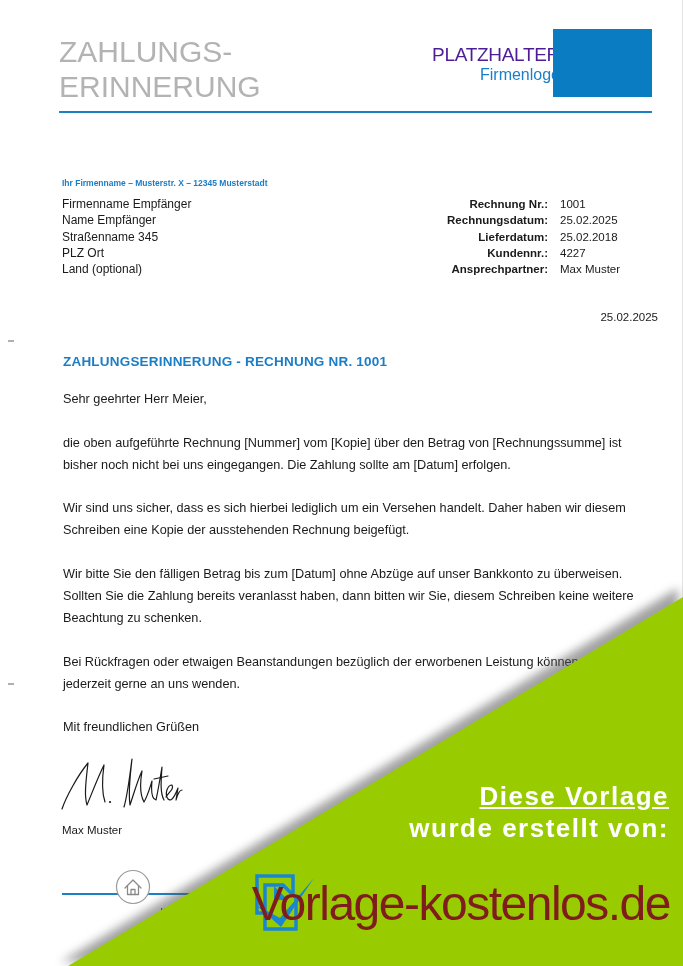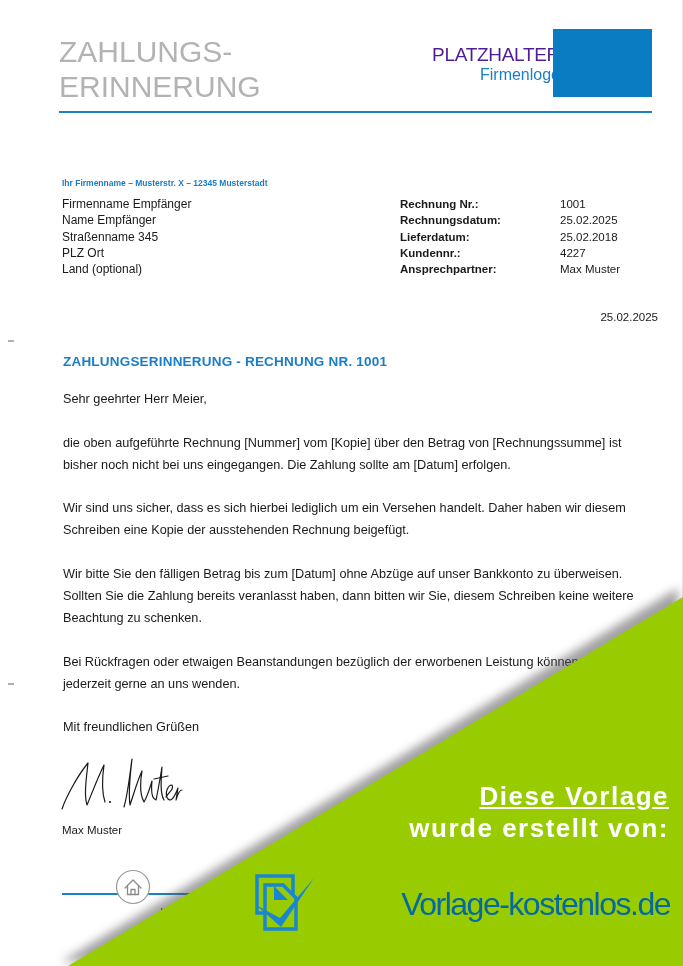--- a/index.html
+++ b/index.html
@@ -17,42 +17,42 @@
   .logo-box { left: 553px; top: 29px; width: 99px; height: 68px; background: #0a7cc2; }
   .header-rule { left: 59px; top: 111px; width: 593px; height: 2px; background: #1b80c4; }
 
   .sender { left: 62px; top: 178px; font-size: 8.5px; line-height: 10px; font-weight: bold; color: #1a7dc8; white-space: nowrap; }
 
   .recipient { left: 62px; top: 196px; font-size: 12px; line-height: 16.25px; white-space: nowrap; }
   .recipient div { height: 16.25px; }
 
   .info { left: 400px; top: 196px; font-size: 11.5px; line-height: 16.25px; white-space: nowrap; }
   .info-row { display: flex; height: 16.25px; }
-  .info-label { width: 148px; font-weight: bold; }
+  .info-label { width: 148px; text-align: right; font-weight: bold; }
   .info-value { margin-left: 12px; }
 
   .letter-date { right: 38px; top: 309px; font-size: 11.5px; line-height: 16.25px; white-space: nowrap; }
 
   .subject { left: 63px; top: 354px; font-size: 13.5px; line-height: 16px; font-weight: bold; letter-spacing: 0.2px; color: #1a7dc8; white-space: nowrap; }
 
   .body-text { left: 63px; top: 389px; font-size: 12.7px; line-height: 21.9px; white-space: nowrap; color: #1a1a1a; }
   .body-text .para { margin-bottom: 21.9px; }
   .body-text .line { display: block; height: 21.9px; }
 
   .signature { left: 58px; top: 755px; width: 125px; height: 70px; }
   .sig-name { left: 62px; top: 822px; font-size: 11.5px; line-height: 16.25px; white-space: nowrap; }
 
   .footer-rule { left: 62px; top: 893px; width: 150px; height: 2px; background: #1b80c4; }
   .footer-icon { left: 114px; top: 868px; width: 38px; height: 38px; }
   .footer-line { font-size: 12px; line-height: 12px; white-space: nowrap; color: #333; margin-left: 48px; }
 
   .overlay { left: 0; top: 0; width: 683px; height: 966px; }
   .ov-text { right: 27px; font-size: 26px; line-height: 26px; font-weight: bold; letter-spacing: 1.5px; color: #ffffff; white-space: nowrap; }
   .brand-icon { left: 250px; top: 873px; width: 66px; height: 60px; }
-  .brand-text { right: 26px; top: 884px; font-size: 32px; line-height: 40px; letter-spacing: -1.5px; color: #0369a1; white-space: nowrap; }
+  .brand-text { right: 26px; top: 884px; font-size: 48px; line-height: 40px; letter-spacing: -1.5px; color: #7f1d1d; white-space: nowrap; }
 </style>
 </head>
 <body>
 
 <div class="page">
 
   <div class="abs right-edge"></div>
   <div class="abs tick" style="top:340px;"></div>
   <div class="abs tick" style="top:683px;"></div>
 

